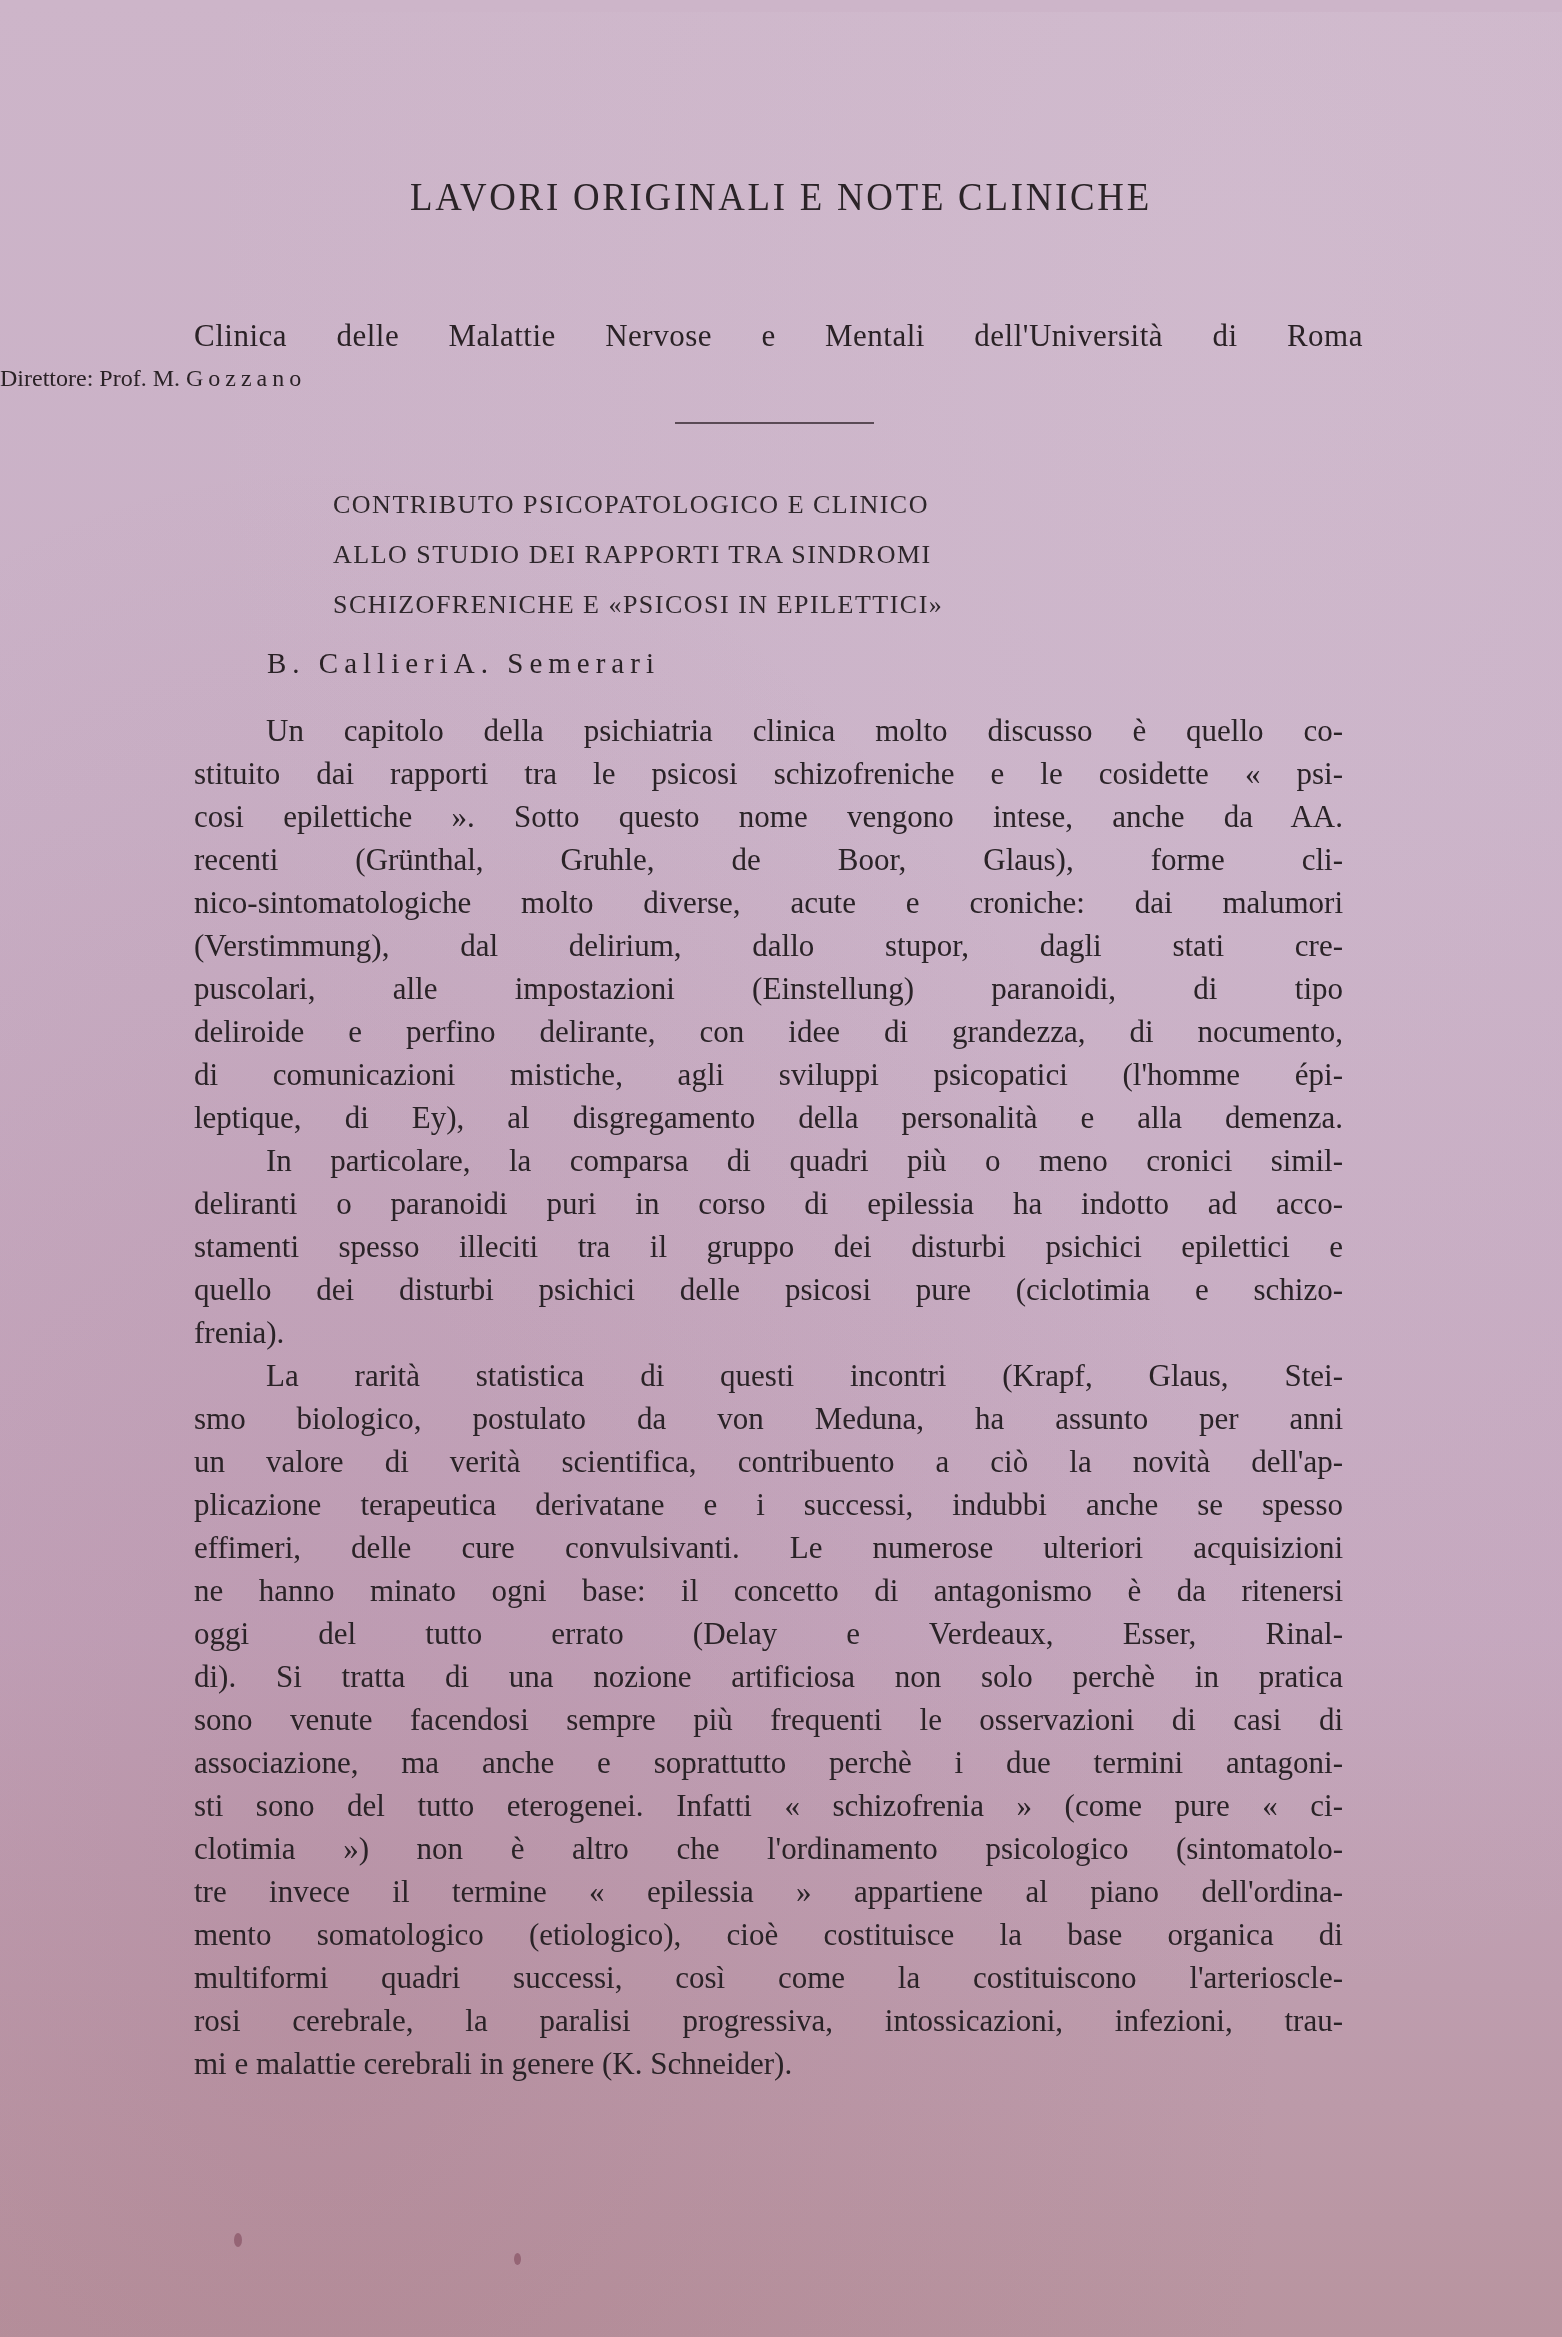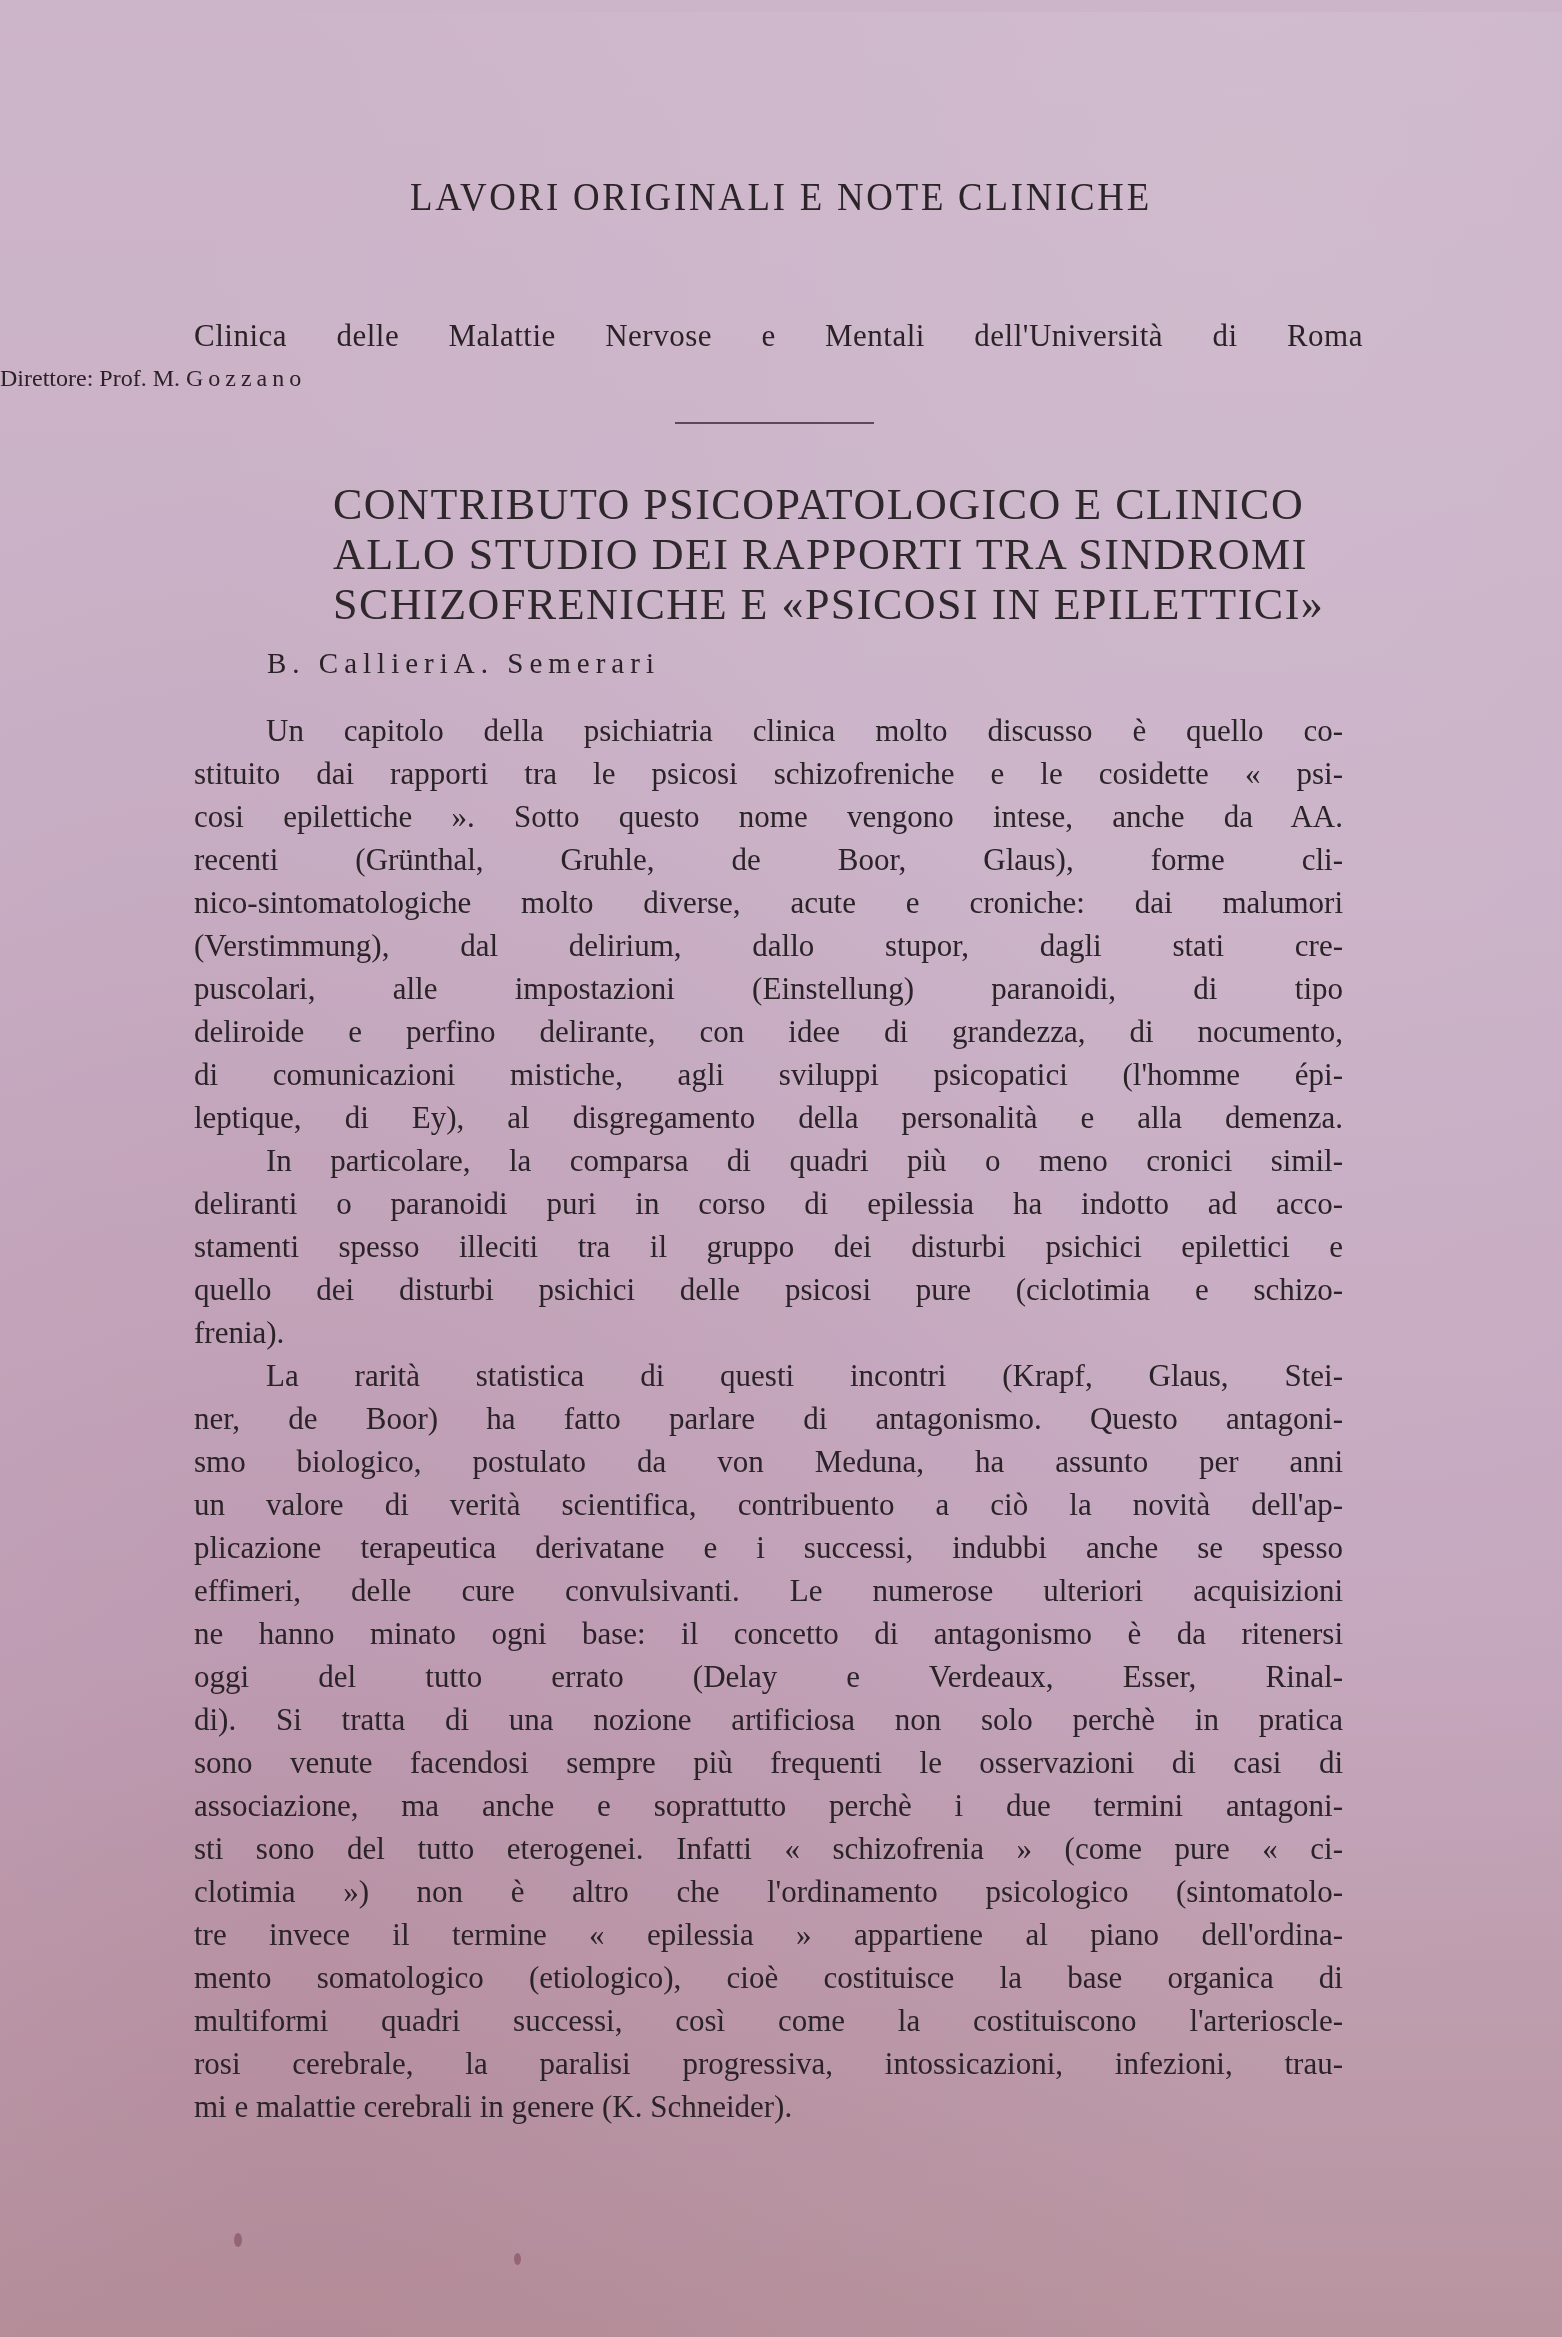--- a/index.html
+++ b/index.html
@@ -60,26 +60,25 @@
       height: 1.5px;
       background: #5a4a55;
     }
     .title {
       position: absolute;
       top: 468px;
       left: 333px;
       width: 876px;
     }
     .title-line {
-      font-size: 44px;
+      font-size: 26px;
       line-height: 50px;
       letter-spacing: 1.5px;
       white-space: nowrap;
       color: #2e272b;
-      text-align: center;
     }
     .authors {
       position: absolute;
       top: 635px;
       left: 267px;
       width: 1010px;
       display: flex;
       font-size: 29px;
       letter-spacing: 6px;
     }
@@ -155,21 +154,20 @@
     <span class="line">di comunicazioni mistiche, agli sviluppi psicopatici (l'homme épi-</span>
     <span class="line">leptique, di Ey), al disgregamento della personalità e alla demenza.</span>
 
     <span class="line indent">In particolare, la comparsa di quadri più o meno cronici simil-</span>
     <span class="line">deliranti o paranoidi puri in corso di epilessia ha indotto ad acco-</span>
     <span class="line">stamenti spesso illeciti tra il gruppo dei disturbi psichici epilettici e</span>
     <span class="line">quello dei disturbi psichici delle psicosi pure (ciclotimia e schizo-</span>
     <span class="line last">frenia).</span>
 
     <span class="line indent">La rarità statistica di questi incontri (Krapf, Glaus, Stei-</span>
-    <span class="line">ner, de Boor) ha fatto parlare di antagonismo. Questo antagoni-</span>
     <span class="line">smo biologico, postulato da von Meduna, ha assunto per anni</span>
     <span class="line">un valore di verità scientifica, contribuento a ciò la novità dell'ap-</span>
     <span class="line">plicazione terapeutica derivatane e i successi, indubbi anche se spesso</span>
     <span class="line">effimeri, delle cure convulsivanti. Le numerose ulteriori acquisizioni</span>
     <span class="line">ne hanno minato ogni base: il concetto di antagonismo è da ritenersi</span>
     <span class="line">oggi del tutto errato (Delay e Verdeaux, Esser, Rinal-</span>
     <span class="line">di). Si tratta di una nozione artificiosa non solo perchè in pratica</span>
     <span class="line">sono venute facendosi sempre più frequenti le osservazioni di casi di</span>
     <span class="line">associazione, ma anche e soprattutto perchè i due termini antagoni-</span>
     <span class="line">sti sono del tutto eterogenei. Infatti « schizofrenia » (come pure « ci-</span>

